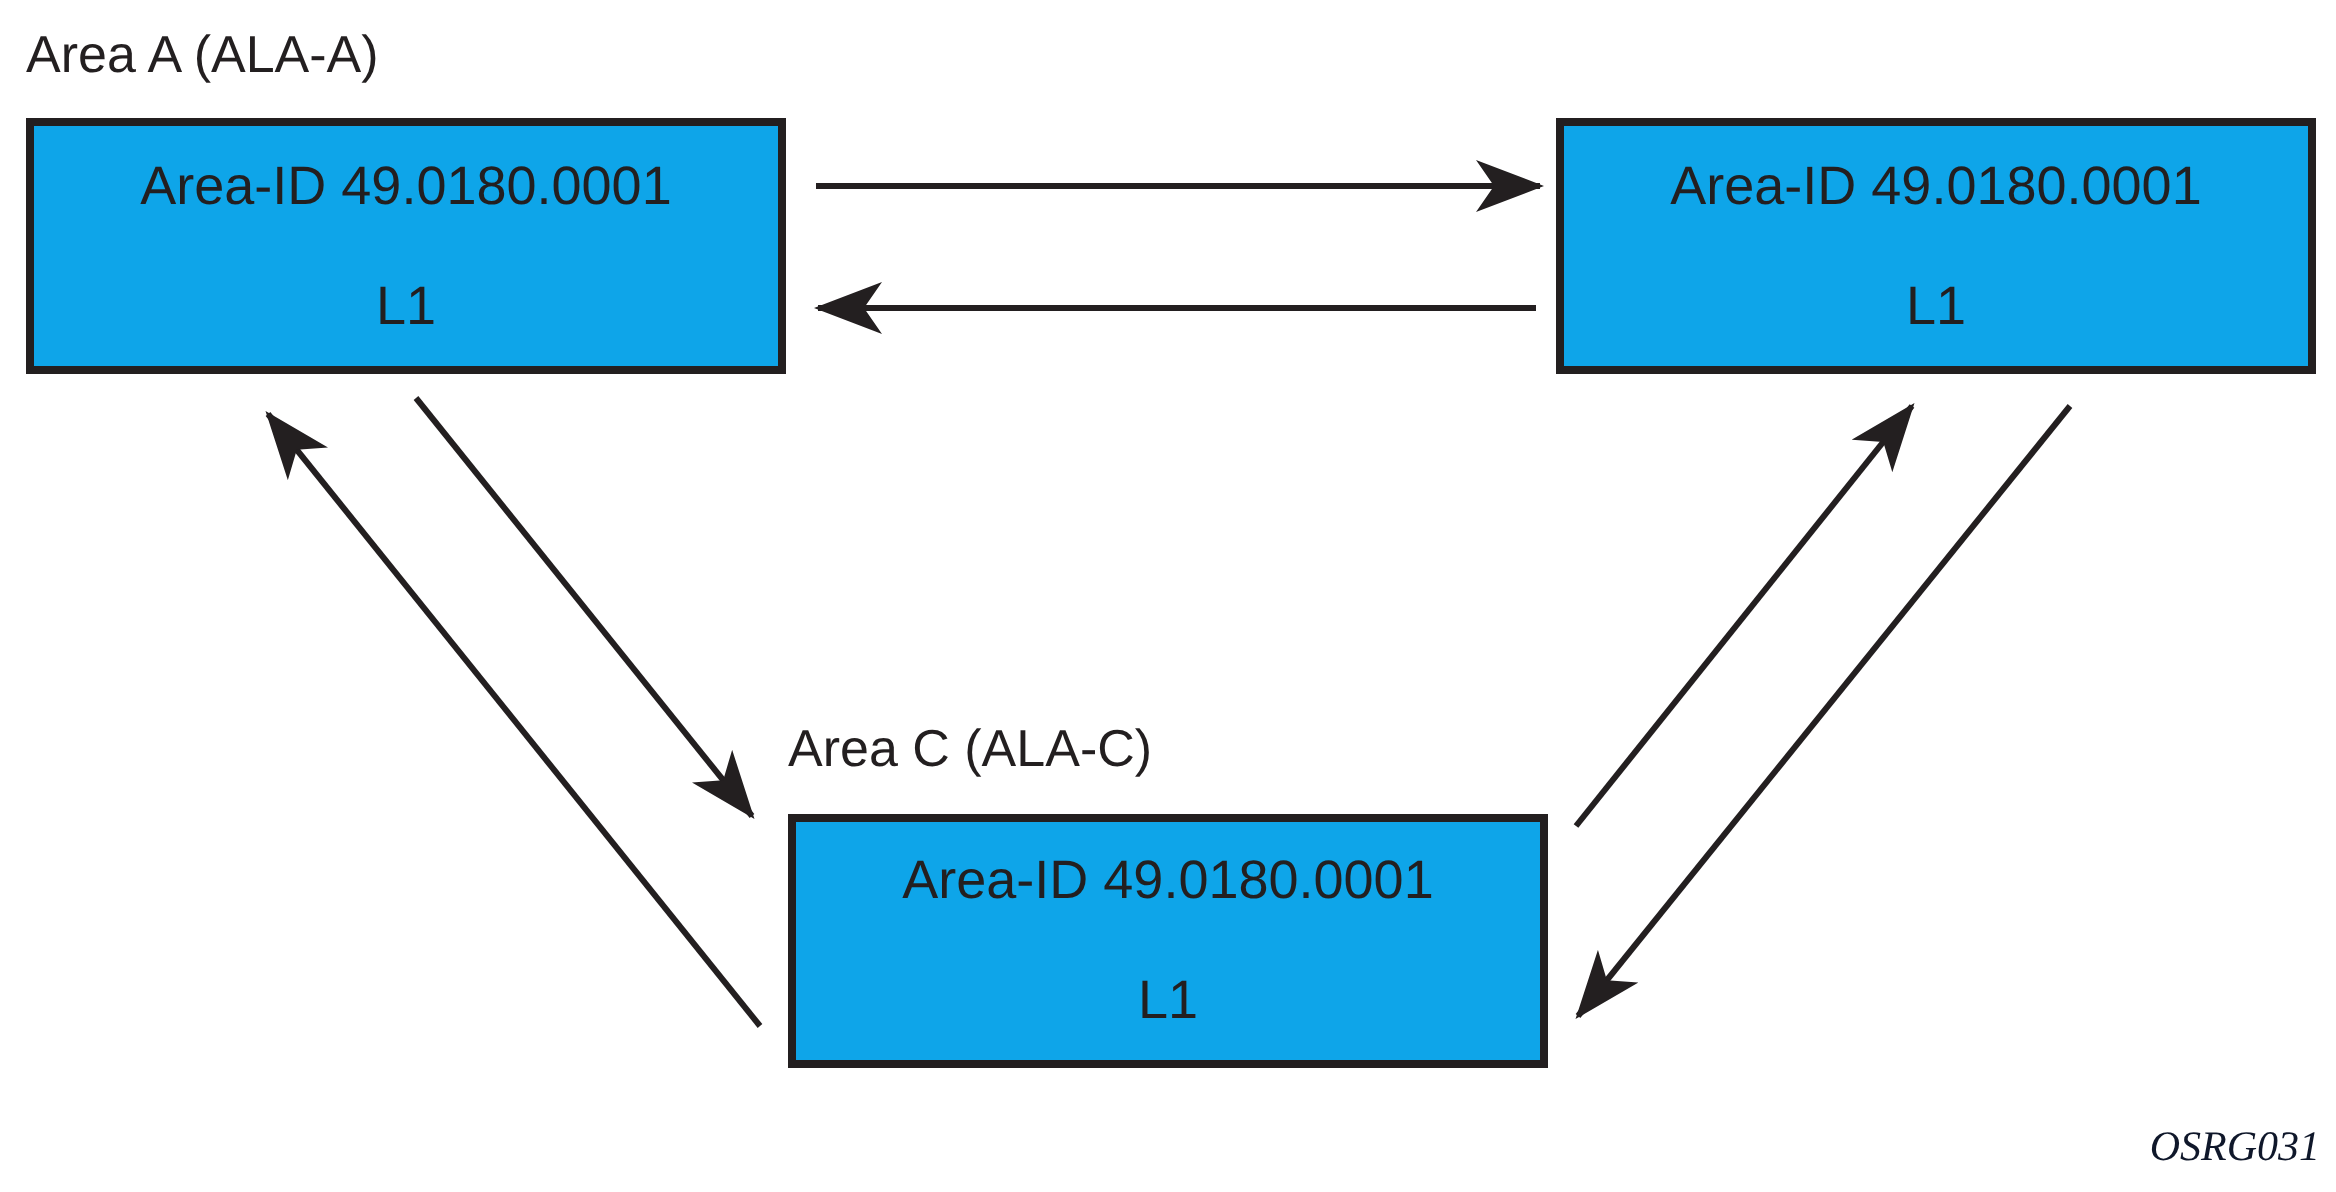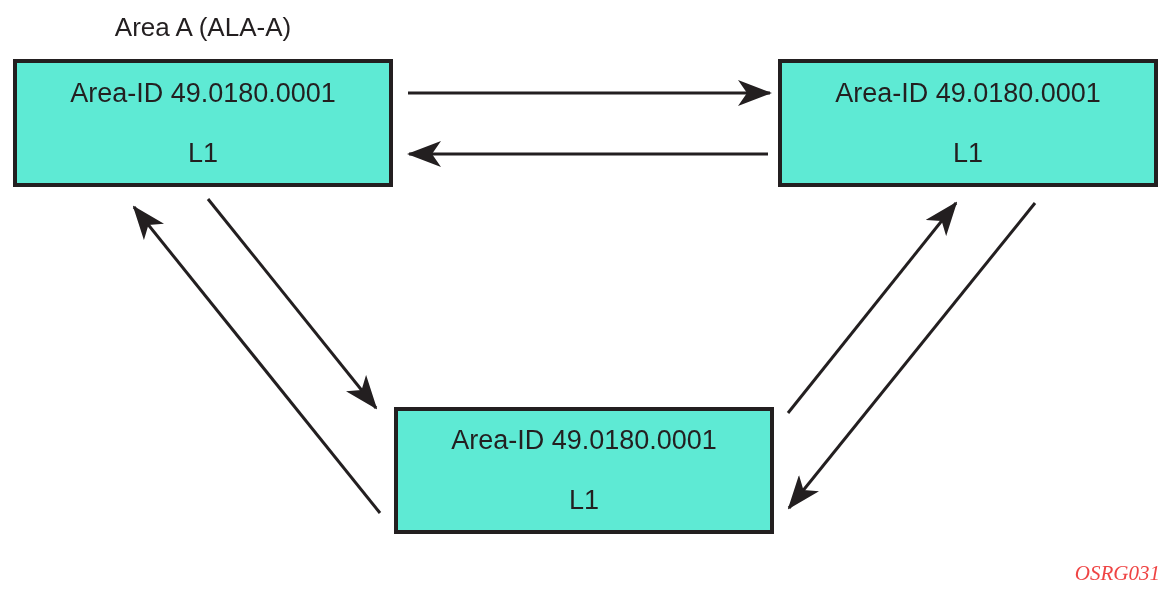--- a/index.html
+++ b/index.html
@@ -18,31 +18,30 @@
   }
   .arrow-layer {
     position: absolute;
     left: 0;
     top: 0;
     width: 1168px;
     height: 596px;
   }
   .node-title {
     position: absolute;
-    text-align: center;
     font-size: 26px;
     line-height: 30px;
     color: #231f20;
     white-space: nowrap;
   }
   .node-box {
     position: absolute;
     box-sizing: border-box;
     border: 4px solid #231f20;
-    background: #5eead4;
+    background: #0ea5e9;
     display: flex;
     flex-direction: column;
   }
   .node-box .row {
     flex: 1 1 0;
     display: flex;
     align-items: center;
     justify-content: center;
     font-size: 27px;
     line-height: 1;
@@ -59,21 +58,21 @@
 
   .figure-code {
     position: absolute;
     right: 8px;
     top: 561px;
     width: 200px;
     text-align: right;
     font-family: "Liberation Serif", serif;
     font-style: italic;
     font-size: 21px;
-    color: #ef4444;
+    color: #0f172a;
   }
 </style>
 </head>
 <body>
 
 <div class="canvas">
 
   <svg class="arrow-layer" viewBox="0 0 1168 596" xmlns="http://www.w3.org/2000/svg">
     <defs>
       <marker id="ah" markerUnits="userSpaceOnUse" markerWidth="34" markerHeight="26" refX="32" refY="13" orient="auto">
@@ -92,20 +91,21 @@
   <div class="node-box" id="box-a">
     <div class="row">Area-ID 49.0180.0001</div>
     <div class="row">L1</div>
   </div>
 
   <div class="node-box" id="box-b">
     <div class="row">Area-ID 49.0180.0001</div>
     <div class="row">L1</div>
   </div>
 
+  <div class="node-title" id="title-c">Area C (ALA-C)</div>
   <div class="node-box" id="box-c">
     <div class="row">Area-ID 49.0180.0001</div>
     <div class="row">L1</div>
   </div>
 
   <div class="figure-code">OSRG031</div>
 
 </div>
 
 </body></html>

